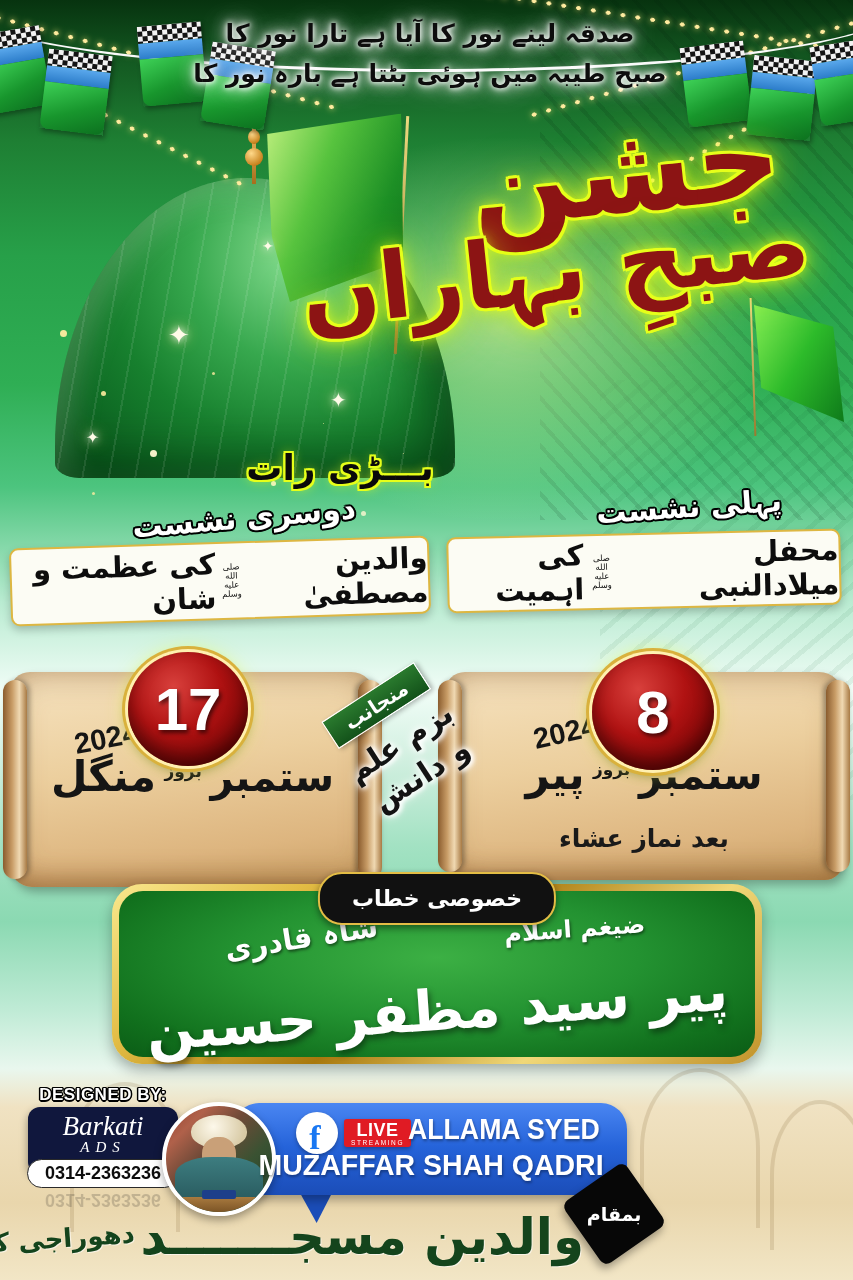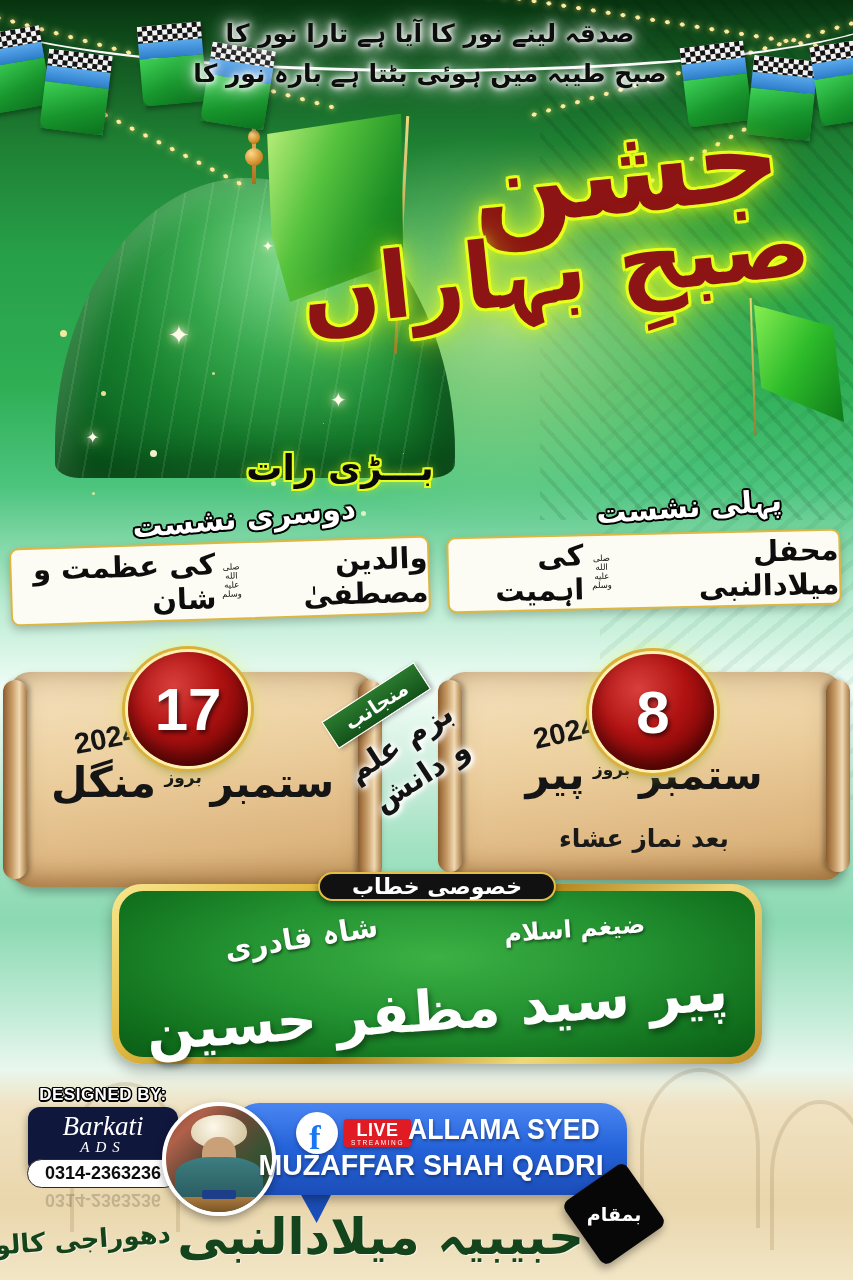--- a/index.html
+++ b/index.html
@@ -114,21 +114,21 @@
   .org-name { font-size:30px; font-weight:bold; color:#131313; width:125px; text-align:center; line-height:1.3;
     text-shadow:0 0 6px #fff, 0 0 12px #fff, 2px 2px 4px rgba(255,255,255,.95); }
 
   
   .banner-frame { left:112px; top:884px; width:650px; height:180px; z-index:10; border-radius:30px;
     background:linear-gradient(140deg,#f9e88e 0%, #e3bd45 22%, #a8780d 48%, #f0d878 72%, #c1922a 100%);
     box-shadow:0 6px 14px rgba(0,0,0,.3); }
   .banner-inner { position:absolute; left:7px; right:7px; top:7px; bottom:7px; border-radius:24px;
     background:radial-gradient(ellipse at 50% 40%, #3cb044 0%, #239231 45%, #11701d 80%, #0b5c16 100%); }
   .speech-pill { position:absolute; top:-19px; left:50%; transform:translateX(-50%); background:#111;
-    border:2px solid #e3bd45; border-radius:24px; padding:0 32px; color:#fff; font-size:22px; font-weight:bold;
+    border:2px solid #e3bd45; border-radius:24px; padding:12px 32px; color:#fff; font-size:22px; font-weight:bold;
     white-space:nowrap; box-shadow:0 3px 7px rgba(0,0,0,.45); z-index:11; }
   .speech-honorific { position:absolute; top:24px; right:110px; color:#fff; font-size:24px; font-weight:bold;
     transform:rotate(-4deg); text-shadow:1px 2px 3px rgba(0,0,0,.5); }
   .speaker-suffix { position:absolute; top:30px; left:105px; color:#fff; font-size:29px; font-weight:bold;
     transform:rotate(-9deg); text-shadow:1px 2px 3px rgba(0,0,0,.5); }
   .speaker-main { position:absolute; bottom:14px; width:100%; text-align:center; color:#fff;
     font-size:56px; font-weight:bold; transform:rotate(-4deg); text-shadow:2px 4px 6px rgba(0,0,0,.45); }
 
   
   .arch { border:4px solid rgba(120,88,40,.16); border-bottom:none; border-radius:50% 50% 0 0; z-index:1; }
@@ -298,21 +298,21 @@
       <span class="wday">پیر</span>
     </div>
     <div class="scr-time urdu" style="top:152px;">بعد نماز عشاء</div>
   </div>
   <div class="abs day-badge latin" style="left:592px; top:638px; width:122px; height:116px;">8</div>
 
   <div class="abs scroll" style="left:10px; top:672px; width:365px; height:215px;">
     <div class="curl l"></div>
     <div class="curl r"></div>
     <div class="scr-year urdu latin" style="left:64px; top:50px; transform:rotate(-11deg);">2024</div>
-    <div class="scr-main urdu" style="top:86px;">
+    <div class="scr-main urdu" style="top:80px;">
       <span class="mon">ستمبر</span>
       <span class="broz">بروز</span>
       <span class="wday">منگل</span>
     </div>
   </div>
   <div class="abs day-badge latin" style="left:128px; top:636px; width:120px; height:114px;">17</div>
 
   <div class="abs organizer">
     <div class="org-tag urdu">منجانب</div>
     <div class="org-name urdu">بزم علم و دانش</div>
@@ -358,17 +358,17 @@
     <div class="live-word">LIVE</div>
     <div class="streaming-word">STREAMING</div>
   </div>
   <div class="abs bar-line1 latin">ALLAMA SYED</div>
   <div class="abs bar-line2 latin">MUZAFFAR SHAH QADRI</div>
 
   <div class="abs venue-diamond urdu">
     <span>بمقام</span>
   </div>
   <div class="abs venue-row urdu">
-    <span class="venue-masjid">حبیبیہ میلادالنبی</span>
+    <span class="venue-masjid">والدین مسجـــــــد</span>
     <span class="venue-city">دھوراجی کالونی کراچی</span>
   </div>
 
 </div>
 
 </body></html>

